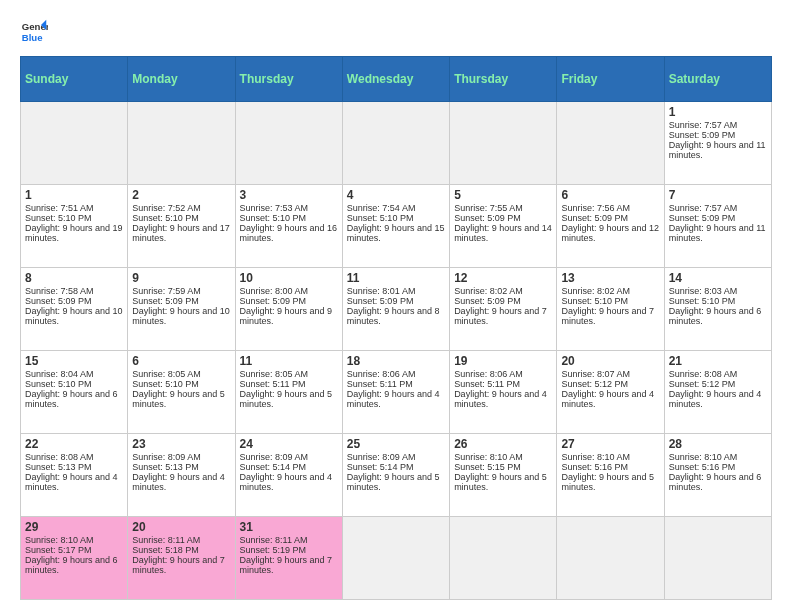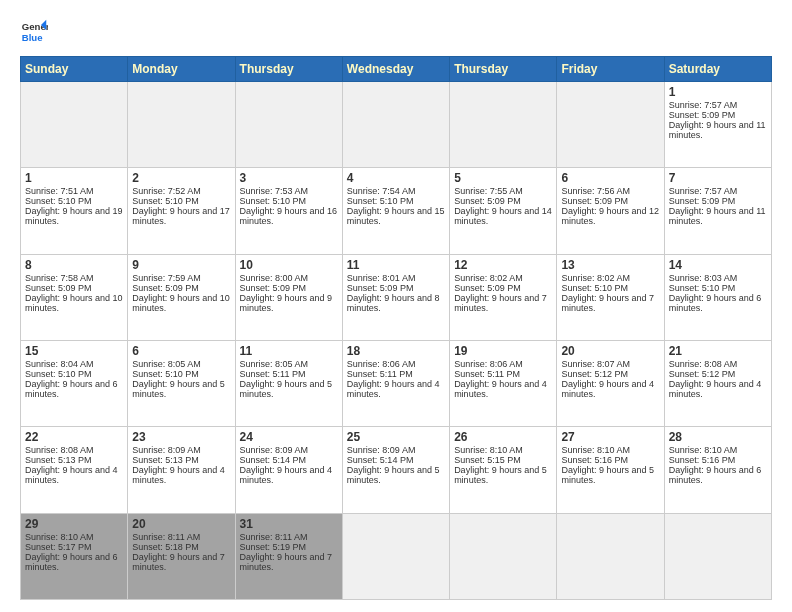--- a/index.html
+++ b/index.html
@@ -48,38 +48,38 @@
     }
     .calendar {
       flex: 1;
       border: 1px solid #ccc;
       border-collapse: collapse;
       width: 100%;
       table-layout: fixed;
     }
     .calendar th {
       background: #2a6db5;
-      color: #fef9c3;
+      color: #86efac;
       font-size: 12px;
       font-weight: bold;
-      padding: 5px 4px;
+      padding: 15px 4px;
       text-align: left;
       border: 1px solid #2060a0;
     }
     .calendar td {
       vertical-align: top;
       border: 1px solid #ccc;
       padding: 3px 4px;
       font-size: 9px;
       color: #333;
       background: #fff;
       height: 82px;
     }
     .calendar tr:last-child td {
-      background: #a3a3a3;
+      background: #f9a8d4;
     }
     .day-num {
       font-size: 12px;
       font-weight: bold;
       color: #333;
       display: block;
       margin-bottom: 1px;
     }
     .empty-cell {
       background: #f0f0f0 !important;

